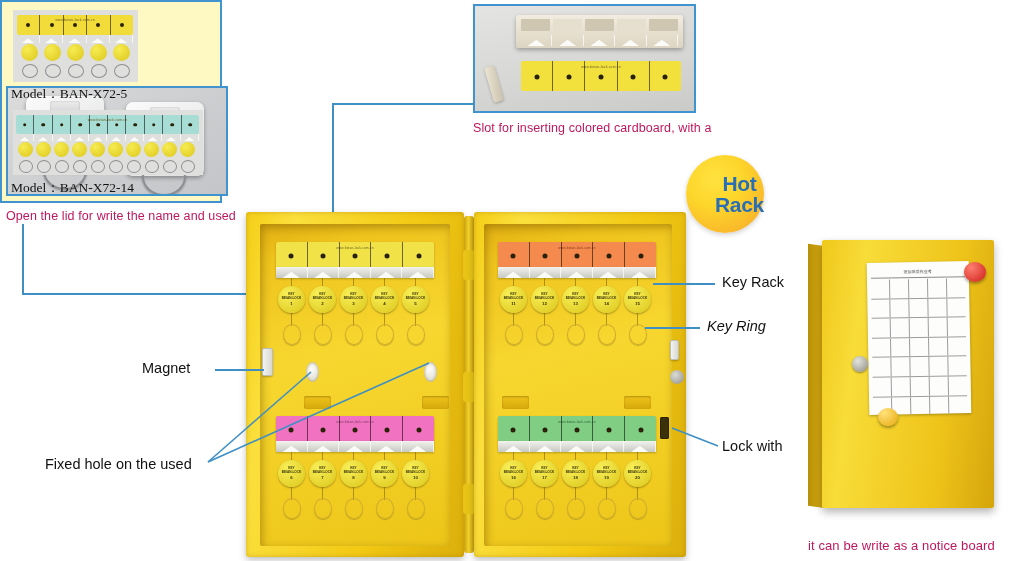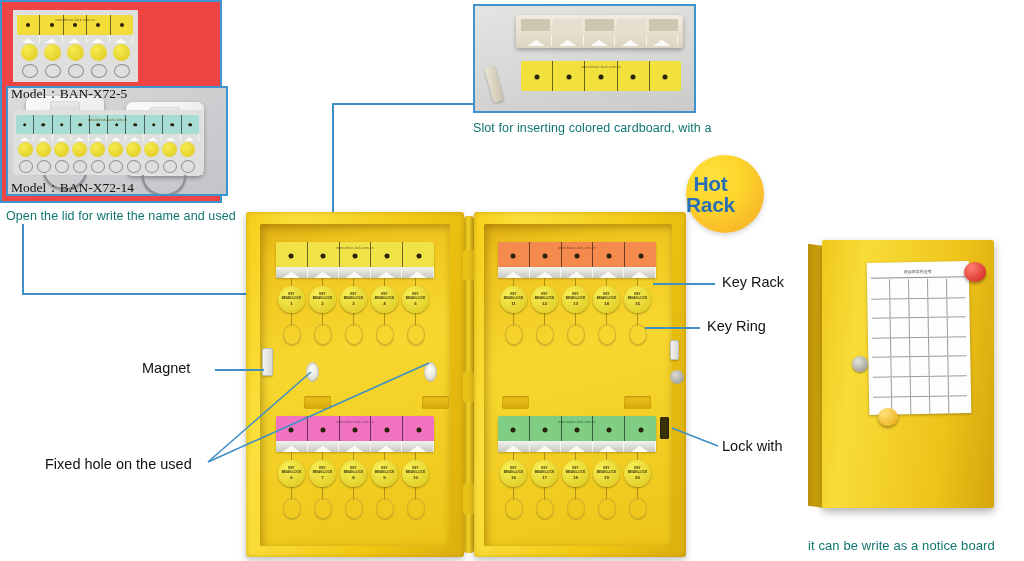--- a/index.html
+++ b/index.html
@@ -16,21 +16,21 @@
     position:absolute;
     border:2px solid #3f93cf;
     box-sizing:border-box;
     background:#e9eaec;
     overflow:hidden;
   }
   .caption{
     position:absolute;
     font-size:12.5px;
     line-height:15px;
-    color:#0f766e;
+    color:#be185d;
     letter-spacing:0.1px;
   }
 
   
   #keyring-photo{left:6px;top:86px;width:222px;height:110px;
     background:linear-gradient(150deg,#dcdcdc 0%,#cfd0d2 45%,#c4c5c8 100%);}
   .fob{
     position:absolute;border-radius:7px;
     background:linear-gradient(150deg,#fbfbfb,#dcdddf);
     box-shadow:0 2px 4px rgba(0,0,0,.33);
@@ -75,41 +75,41 @@
     position:absolute;left:50%;top:52%;transform:translate(-50%,-50%);
     width:5px;height:5px;border-radius:50%;background:#2a2208;
   }
   .wwwtxt{
     position:absolute;left:50%;top:14%;transform:translateX(-50%);
     font-size:3.4px;color:#6c6123;white-space:nowrap;letter-spacing:.2px;
   }
 
   
   #models-box{left:797px;top:3px;width:222px;height:203px;
-    border:2px solid #3f93cf;background:#ef4444;box-sizing:border-box;}
+    border:2px solid #3f93cf;background:#fef9c3;box-sizing:border-box;}
   .model-photo{position:absolute;background:#dfe0dd;overflow:hidden;}
   .model-label{
     position:absolute;font-family:"Liberation Serif", serif;
     font-size:13.5px;color:#111;white-space:nowrap;
   }
   .mini-tag{
     position:absolute;border-radius:50%;
     background:radial-gradient(circle at 35% 32%,#f7ec52,#dcc61b);
   }
   .mini-ring{
     position:absolute;border:1.4px solid #8e8f92;border-radius:50%;
     background:transparent;
   }
 
   
   #hot-sale{
     left:686px;top:155px;width:78px;height:78px;border-radius:50%;
     background:radial-gradient(circle at 36% 30%,#ffe23f 0%,#fdd62b 38%,#f6a62a 100%);
     box-shadow:0 2px 5px rgba(0,0,0,.18);
-    display:flex;align-items:center;justify-content:flex-start;
+    display:flex;align-items:center;justify-content:flex-end;
   }
   #hot-sale .ht{
     font-size:21px;font-weight:bold;line-height:21px;color:#2a6fb5;
     text-align:center;letter-spacing:-0.3px;
   }
 
   
   #cabinet{left:246px;top:212px;width:440px;height:345px;}
   .cab-door{
     position:absolute;top:0;height:100%;
@@ -803,21 +803,21 @@
          background:radial-gradient(circle at 36% 32%,#e3e3dc,#8d8d85);
          box-shadow:0 1px 2px rgba(0,0,0,.4);"></div>
   </div>
 </div>
 <div class="caption" style="left:808px;top:538px;font-size:13px;">it can be write as a notice board</div>
 
 <div class="lead lead-h" style="left:653px;top:283px;width:62px;"></div>
 <div class="callout" style="left:722px;top:274px;">Key Rack</div>
 
 <div class="lead lead-h" style="left:645px;top:327px;width:55px;"></div>
-<div class="callout" style="left:707px;top:318px;">Key Ring</div>
+<div class="callout" style="left:707px;top:318px;font-style:italic;">Key Ring</div>
 
 <svg class="leadsvg" style="left:0;top:0;width:1024px;height:561px;">
   <line x1="672" y1="428" x2="718" y2="446" stroke="#3f8fc4" stroke-width="1.6"></line>
 </svg>
 <div class="callout" style="left:722px;top:438px;">Lock with</div>
 
 <div class="callout" style="left:142px;top:360px;">Magnet</div>
 <div class="lead lead-h" style="left:215px;top:369px;width:49px;"></div>
 
 <div class="callout" style="left:45px;top:456px;">Fixed hole on the used</div>

